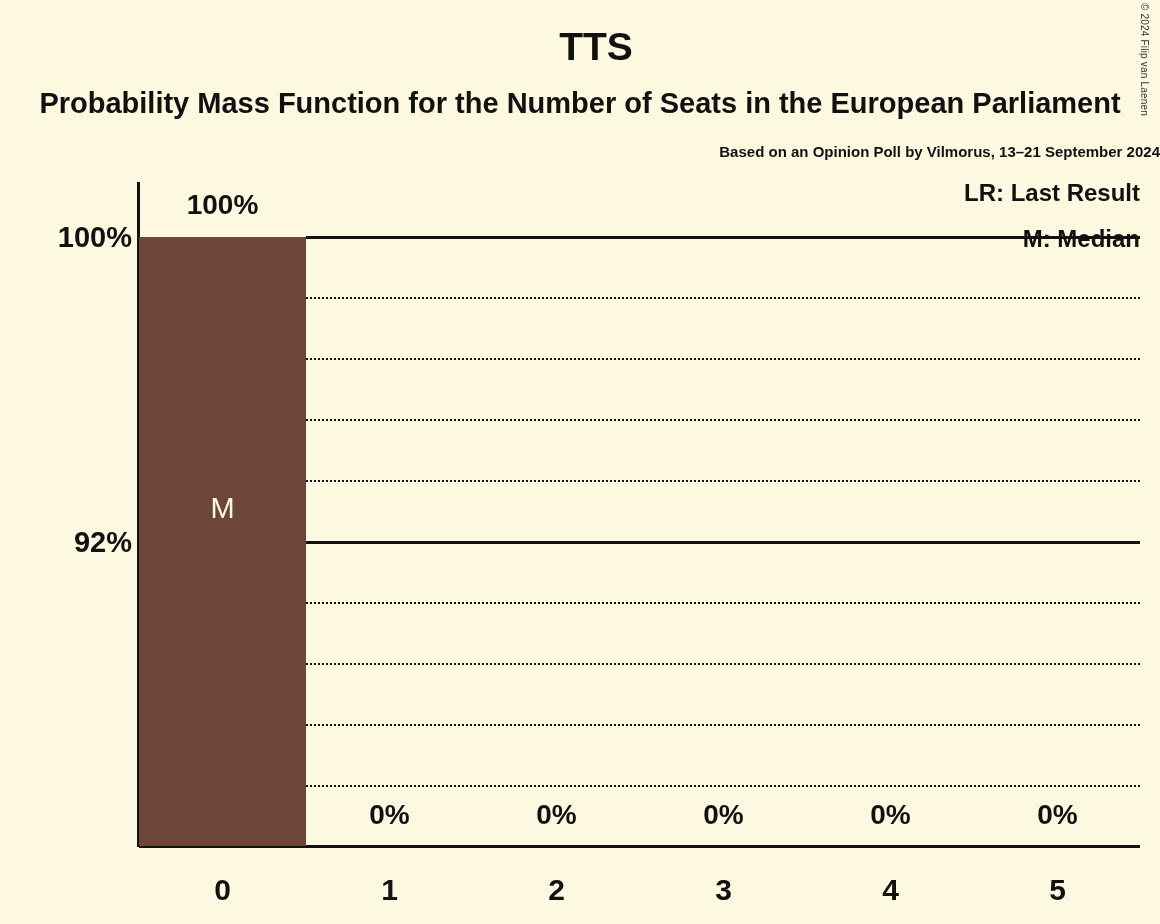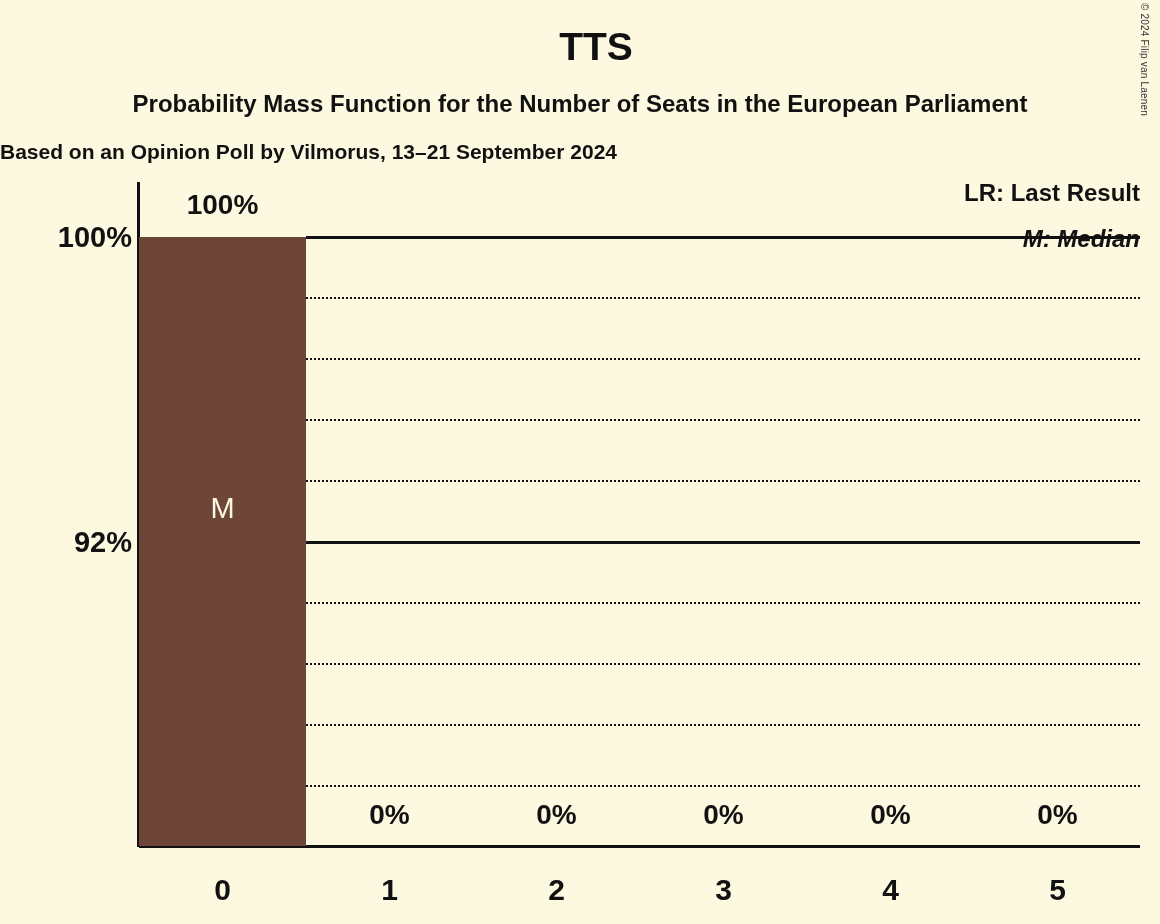--- a/index.html
+++ b/index.html
@@ -35,31 +35,31 @@
     letter-spacing: 0px;
     line-height: 46px;
     padding-left: 16px;
   }
   .subtitle1 {
     position: absolute;
     left: 0;
     top: 89px;
     width: 1160px;
     text-align: center;
-    font-size: 24px;
+    font-size: 29px;
     font-weight: bold;
     line-height: 29px;
   }
   .subtitle2 {
     position: absolute;
     left: 0;
     top: 138px;
     width: 1160px;
-    text-align: left;
-    font-size: 21px;
+    text-align: right;
+    font-size: 15px;
     font-weight: bold;
     line-height: 27px;
   }
 
   
   .copyright {
     position: absolute;
     right: -44px;
     top: 54px;
     width: 120px;
@@ -161,21 +161,21 @@
 
 <div id="stage">
 
   <div class="title">TTS</div>
   <div class="subtitle1">Probability Mass Function for the Number of Seats in the European Parliament</div>
   <div class="subtitle2">Based on an Opinion Poll by Vilmorus, 13–21 September 2024</div>
 
   <div class="copyright">© 2024 Filip van Laenen</div>
 
   <div class="legend-entry" style="top:178px;">LR: Last Result</div>
-  <div class="legend-entry" style="top:224px;font-style:italic;">M: Median</div>
+  <div class="legend-entry" style="top:224px;">M: Median</div>
 
   <div class="grid solid" style="left:306px; top:236px; width:834px;"></div>
   <div class="grid" style="left:306px; top:297px; width:834px;"></div>
   <div class="grid" style="left:306px; top:358px; width:834px;"></div>
   <div class="grid" style="left:306px; top:419px; width:834px;"></div>
   <div class="grid" style="left:306px; top:480px; width:834px;"></div>
   <div class="grid solid" style="left:306px; top:541px; width:834px;"></div>
   <div class="grid" style="left:306px; top:602px; width:834px;"></div>
   <div class="grid" style="left:306px; top:663px; width:834px;"></div>
   <div class="grid" style="left:306px; top:724px; width:834px;"></div>

